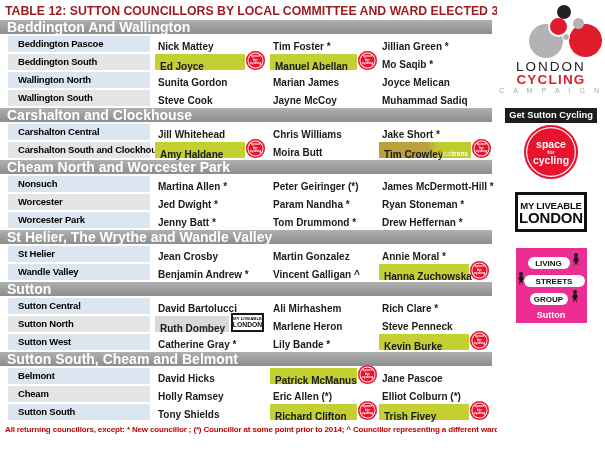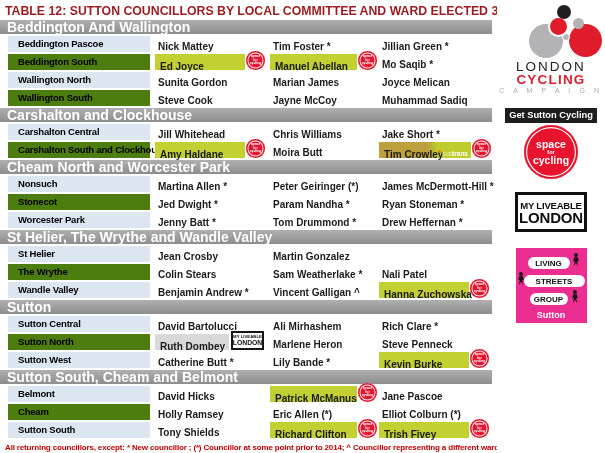--- a/index.html
+++ b/index.html
@@ -9,21 +9,21 @@
   .title { color:#9c1b1f; font-weight:bold; font-size:12.3px; line-height:14px;
     padding:4px 0 2px 5px; height:20px; white-space:nowrap; }
   .section-header { height:14px; line-height:14px; width:492px;
     background:linear-gradient(180deg,#b0b0b0,#8d8d8d); color:#fff;
     font-weight:bold; font-size:14px; padding-left:7px; margin-bottom:2px;
     white-space:nowrap; }
   .row { display:flex; height:16px; margin:0 0 2px 8px; align-items:center; }
   .ward { width:142px; height:16px; line-height:16px; background:#dce6f1;
     font-weight:bold; font-size:9.5px; letter-spacing:-0.2px; padding-left:10px;
     margin-right:5px; white-space:nowrap; flex-shrink:0; }
-  .ward.alt { background:#4d7c0f; }
+  .ward.alt { background:#e5e5e5; }
   .cell { display:flex; align-items:flex-end; height:16px; position:relative;
     font-size:10px; font-weight:bold; color:#1b1b1b; white-space:nowrap; }
   .row > .cell:nth-child(2){ width:113px; margin-right:2px; }
   .row > .cell:nth-child(3){ width:107px; margin-right:2px; }
   .row > .cell:nth-child(4){ width:112px; }
   .name { padding-left:3px; }
   .hl { display:inline-flex; align-items:center; height:16px; padding:8px 0 0 5px;
     position:relative;margin-top:27px; }
   .hl-green { background:#c3d032; width:90px; }
   .hl-gray  { background:#d9d9d9; width:74px; }
@@ -196,21 +196,21 @@
           <span class="name">Martina Allen *</span>
         </div>
         <div class="cell">
           <span class="name">Peter Geiringer (*)</span>
         </div>
         <div class="cell">
           <span class="name">James McDermott-Hill *</span>
         </div>
       </div>
       <div class="row">
-        <div class="ward alt">Stonecot</div>
+        <div class="ward alt">Worcester</div>
         <div class="cell">
           <span class="name">Jed Dwight *</span>
         </div>
         <div class="cell">
           <span class="name">Param Nandha *</span>
         </div>
         <div class="cell">
           <span class="name">Ryan Stoneman *</span>
         </div>
       </div>
@@ -228,31 +228,22 @@
       </div>
       <div class="section-header">St Helier, The Wrythe and Wandle Valley</div>
       <div class="row">
         <div class="ward">St Helier</div>
         <div class="cell">
           <span class="name">Jean Crosby</span>
         </div>
         <div class="cell">
           <span class="name">Martin Gonzalez</span>
         </div>
-      </div>
-      <div class="row">
-        <div class="ward alt">The Wrythe</div>
-        <div class="cell">
-          <span class="name">Colin Stears</span>
-        </div>
-        <div class="cell">
-          <span class="name">Sam Weatherlake *</span>
-        </div>
-        <div class="cell">
-          <span class="name">Nali Patel</span>
+        <div class="cell">
+          <span class="name">Annie Moral *</span>
         </div>
       </div>
       <div class="row">
         <div class="ward">Wandle Valley</div>
         <div class="cell">
           <span class="name">Benjamin Andrew *</span>
         </div>
         <div class="cell">
           <span class="name">Vincent Galligan ^</span>
         </div>
@@ -290,21 +281,21 @@
         <div class="cell">
           <span class="name">Marlene Heron</span>
         </div>
         <div class="cell">
           <span class="name">Steve Penneck</span>
         </div>
       </div>
       <div class="row">
         <div class="ward">Sutton West</div>
         <div class="cell">
-          <span class="name">Catherine Butt *</span>
+          <span class="name">Catherine Gray *</span>
         </div>
         <div class="cell">
           <span class="name">Lily Bande *</span>
         </div>
         <div class="cell">
           <span class="name hl hl-green">Kevin Burke</span>
           <span class="badge-sfc">
             <i>space</i>
             <i>for</i>
             <i>cycling</i>

